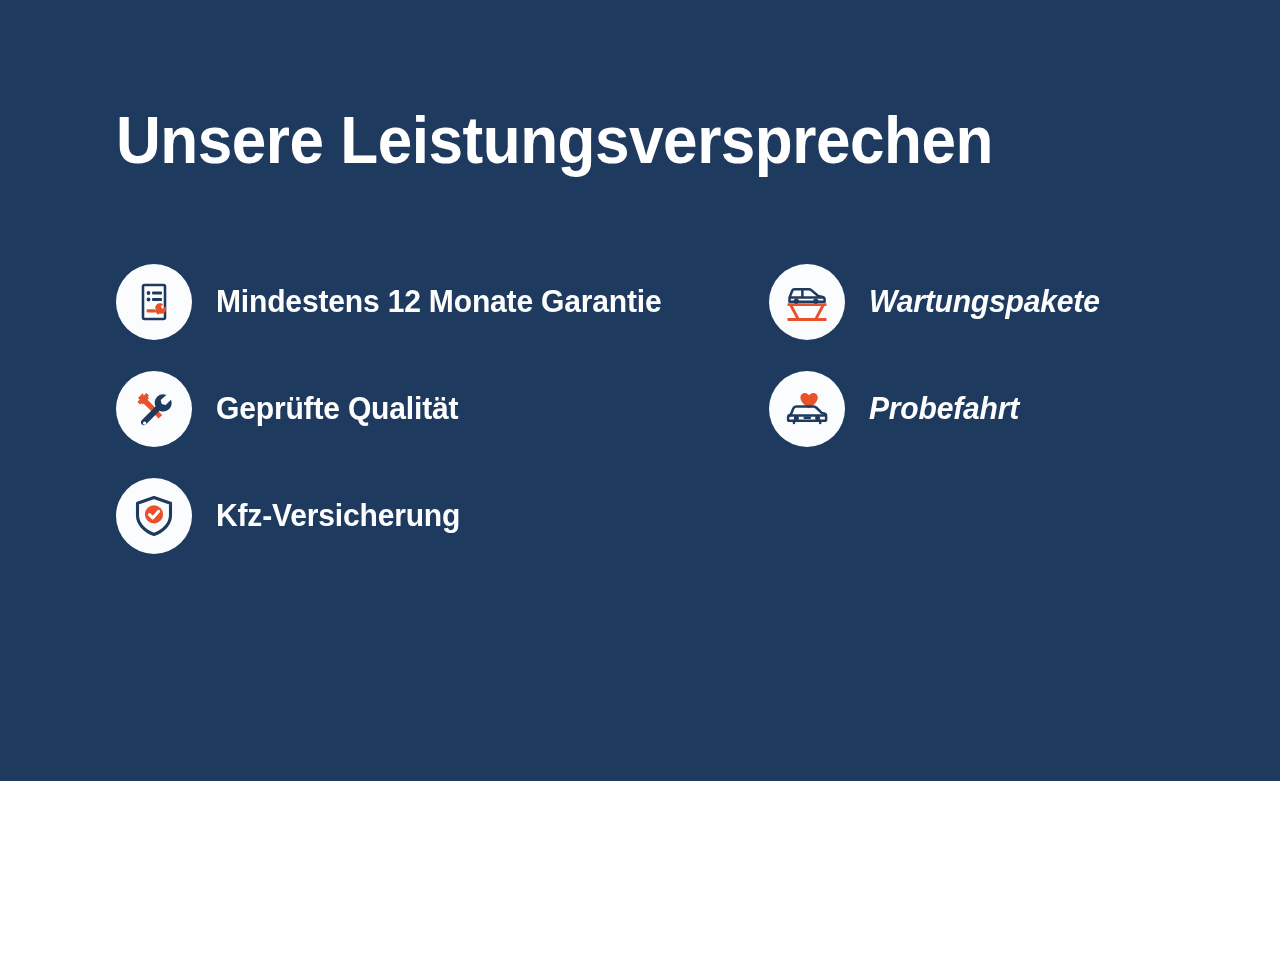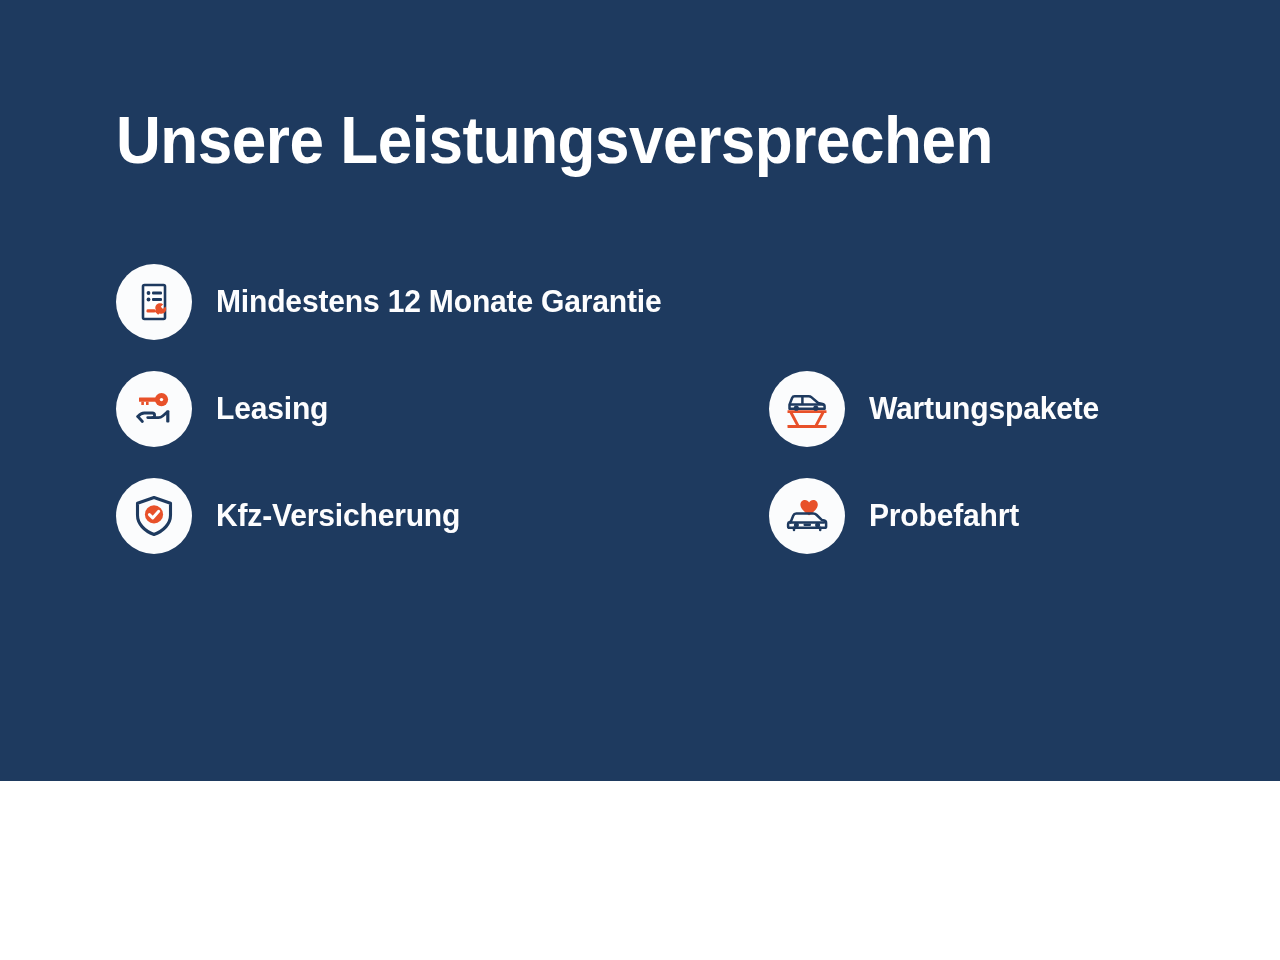--- a/index.html
+++ b/index.html
@@ -46,29 +46,29 @@
   .columns {
     position: absolute;
     left: 0;
     top: 248px;
     width: 1280px;
     display: flex;
   }
   .col {
     display: flex;
     flex-direction: column;
-    justify-content: flex-end;
   }
   .col-left {
     margin-left: 116px;
     width: 640px;
   }
   .col-right {
     margin-left: 13px;
     width: 460px;
+    font-style: italic;
   }
   .feature {
     display: flex;
     align-items: center;
     height: 107px;
   }
   .badge {
     width: 76px;
     height: 76px;
     min-width: 76px;
@@ -123,40 +123,38 @@
               <rect x="22" y="13.4" width="10" height="3.2" rx="1.1" fill="#1e3a5f"></rect>
               <circle cx="18.5" cy="21.5" r="1.9" fill="#1e3a5f"></circle>
               <rect x="22" y="19.9" width="10" height="3.2" rx="1.1" fill="#1e3a5f"></rect>
               <rect x="16.5" y="31.2" width="9" height="3.4" rx="1.3" fill="#e8512a"></rect>
               <path d="M30 25.2c-2.6 0-4.7 2.1-4.7 4.7 0 .7.2 1.4.5 2l-1.3 1.3 3.6 3.6 1.4-1.4c.6.3 1.3.4 2 .4 2.6 0 4.7-2.1 4.7-4.7 0-1-.3-1.9-.8-2.6l-2.4 2.4-2.2-2.2 2.4-2.4c-.8-.6-1.7-1.1-3.2-1.1z" fill="#e8512a"></path>
             </svg>
           </div>
           <span class="feature-label" data-bind="features.left_column.0.label">Mindestens 12 Monate Garantie</span>
         </div>
 
-
-
         <div class="feature">
           <div class="badge">
             <svg width="48" height="48" viewBox="0 0 48 48">
-              <g fill="#e8512a">
-                <circle cx="31.5" cy="14.6" r="6.6"></circle>
-                <rect x="9" y="12.6" width="20" height="4.1" rx="0.5"></rect>
-                <rect x="11.3" y="16.7" width="2.6" height="3.3"></rect>
-                <rect x="16.0" y="16.7" width="2.6" height="3.3"></rect>
-                <circle cx="31.5" cy="14.6" r="1.7" fill="#ffffff"></circle>
-              </g>
-              <path d="M7.8 31.5c2.1-2.3 4.0-3.5 6.5-3.5h8.0c1.3 0 2.3 1.0 2.3 2.3s-1.0 2.3-2.3 2.3h-4.6" fill="none" stroke="#1e3a5f" stroke-width="2.8" stroke-linecap="round" stroke-linejoin="round"></path>
-              <path d="M22.6 32.6h5.8c1.6 0 3.1-0.6 4.3-1.6l4.2-3.6" fill="none" stroke="#1e3a5f" stroke-width="2.8" stroke-linecap="round" stroke-linejoin="round"></path>
-              <rect x="36.2" y="25.2" width="3.2" height="12.3" rx="1.0" fill="#1e3a5f"></rect>
-              <path d="M7.8 31.5l4.6 5.0" fill="none" stroke="#1e3a5f" stroke-width="2.8" stroke-linecap="round"></path>
-            </svg>
-          </div>
-          <span class="feature-label" data-bind="features.left_column.3.label">Leasing</span>
-        </div>
+              <g transform="rotate(0 24 24)">
+                <path d="M13.2 11.2l3.2-3.2 2.6 2.6-1.3 1.3 1.3 1.3-1.6 1.6 11.6 11.6-3.2 3.2L14.2 17.9l-1.6 1.6-1.3-1.3-1.3 1.3-2.6-2.6 3.2-3.2" fill="#e8512a"></path>
+                <path d="M10.5 8.2l3.0-3.0 18.4 18.4-3.0 3.0z" fill="none"></path>
+              </g>
+              <g>
+                <path d="M14.0 8.0l-5.0 5.0 2.3 2.3 0.0 0.0 18.3 18.3 3.6-3.6L14.9 11.5z" fill="#e8512a" transform="translate(-1,0)"></path>
+              </g>
+              <path d="M36.4 10.0c-3.1-1.3-6.8-0.7-9.3 1.8-2.6 2.6-3.1 6.4-1.6 9.6L11.7 35.2c-1.1 1.1-1.1 2.9 0 4.0l0.2 0.2c1.1 1.1 2.9 1.1 4.0 0l13.7-13.7c3.2 1.5 7.1 1.0 9.6-1.6 2.5-2.5 3.1-6.2 1.8-9.3l-5.3 5.3-4.0-1.0-1.0-4.0 5.7-5.1z" fill="#1e3a5f"></path>
+              <path d="M14.6 36.6a1.6 1.6 0 1 0 0 3.2 1.6 1.6 0 0 0 0-3.2z" fill="#ffffff"></path>
+            </svg>
+          </div>
+          <span class="feature-label" data-bind="features.left_column.1.label">Geprüfte Qualität</span>
+        </div>
+
+
 
         <div class="feature">
           <div class="badge">
             <svg width="48" height="48" viewBox="0 0 48 48">
               <path d="M24 5.5L7.5 11.2v12.1c0 8.2 6.6 15.6 16.5 19.2 9.9-3.6 16.5-11.0 16.5-19.2V11.2z" fill="none" stroke="#1e3a5f" stroke-width="3.1" stroke-linejoin="round"></path>
               <circle cx="24" cy="22.4" r="9.1" fill="#e8512a"></circle>
               <path d="M19.4 22.6l3.3 3.3 6.0-6.6" fill="none" stroke="#ffffff" stroke-width="3.0" stroke-linecap="round" stroke-linejoin="round"></path>
             </svg>
           </div>
           <span class="feature-label" data-bind="features.left_column.4.label">Kfz-Versicherung</span>

